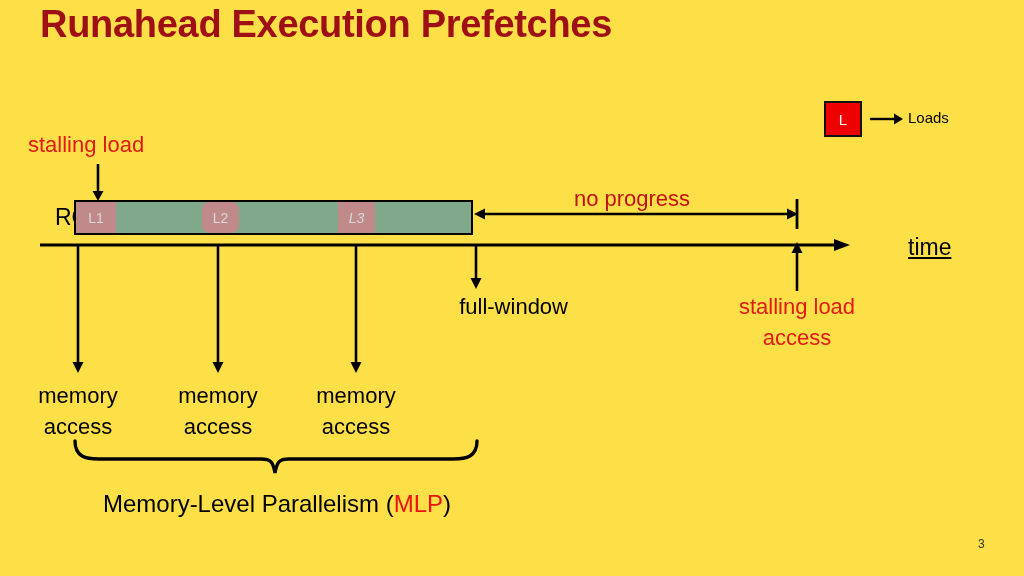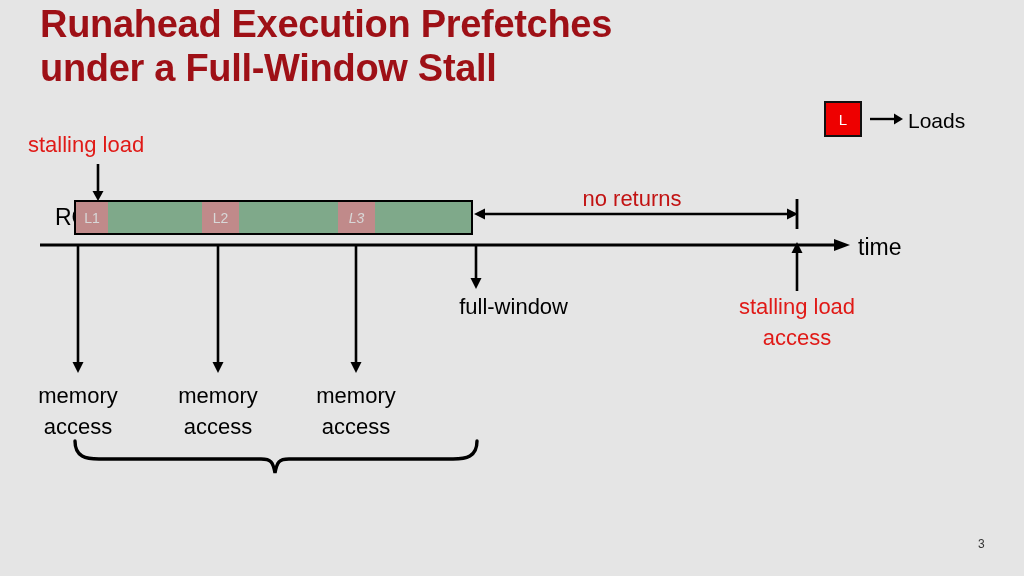--- a/index.html
+++ b/index.html
@@ -8,21 +8,21 @@
     background: #ffffff;
   }
   body {
     font-family: "Liberation Sans", sans-serif;
     -webkit-font-smoothing: antialiased;
   }
   #slide {
     position: relative;
     width: 1024px;
     height: 576px;
-    background: #e5e5e5;
+    background: #fde047;
     overflow: hidden;
   }
   .abs { position: absolute; }
 
   
   #title {
     left: 40px;
     top: 2px;
     width: 760px;
     color: #9e1016;
@@ -50,21 +50,21 @@
     display: flex;
     align-items: center;
     justify-content: center;
     line-height: 1;
   }
   #legend-arrow { position: absolute; left: 46px; top: 8px; }
   #legend-text {
     position: absolute;
     left: 84px; top: 8px;
     color: #000000;
-    font-size: 21px;
+    font-size: 15px;
     white-space: nowrap;
   }
 
   
   #rob-label {
     left: 11px; top: 204px;
     color: #000000;
     font-size: 23px;
     margin-left: 44px;
   }
@@ -98,22 +98,23 @@
     white-space: nowrap;
   }
   #no-progress {
     left: 534px; top: 186px;
     width: 196px;
     text-align: center;
     font-size: 22px;
     white-space: nowrap;
   }
   #time-label {
-    left: 858px; top: 234px;
+    left: 908px; top: 234px;
     font-size: 23px;
+    text-decoration: underline;
   }
   #full-window-stall {
     left: 386px; top: 291px;
     width: 182px;
     text-align: right;
     font-size: 22px;
     line-height: 1.42;
   }
   #stalling-load-returns {
     left: 706px; top: 291px;
@@ -154,51 +155,50 @@
     pointer-events: none;
   }
 </style>
 </head>
 <body>
 
 <div id="slide">
 
   <div id="title" class="abs">
     <div>Runahead Execution Prefetches</div>
-    <div>under a Full-Window Stall</div>
   </div>
 
   <div id="legend" class="abs">
     <div id="legend-swatch">
       <span id="legend-swatch-label">L</span>
     </div>
     <svg id="legend-arrow" width="34" height="20" viewBox="0 0 34 20">
       <line x1="0" y1="10" x2="24" y2="10" stroke="#000" stroke-width="2.4"></line>
       <polygon points="24,4.5 33,10 24,15.5" fill="#000"></polygon>
     </svg>
     <span id="legend-text">Loads</span>
   </div>
 
   <div id="rob-label" class="abs">ROB</div>
 
   <div id="rob-bar" class="abs">
-    <div class="rob-load" style="left:0px;width:32px;">
+    <div class="rob-load" style="left:0px;width:40px;">
       <span>L1</span>
     </div>
-    <div class="rob-load" style="left:126px;width:37px;">
+    <div class="rob-load" style="left:126px;width:37px;border-radius:8px;">
       <span>L2</span>
     </div>
     <div class="rob-load" style="left:262px;width:37px;font-style:italic;">
       <span>L3</span>
     </div>
   </div>
 
   <div id="stalling-load" class="abs red-label">stalling load</div>
 
-  <div id="no-progress" class="abs dark-red-label">no returns</div>
+  <div id="no-progress" class="abs dark-red-label">no progress</div>
 
   <div id="time-label" class="abs black-label">time</div>
 
   <div id="full-window-stall" class="abs black-label">
     <div>full-window</div>
   </div>
 
   <div id="stalling-load-returns" class="abs red-label">
     <div>stalling load</div>
     <div>access</div>
@@ -210,20 +210,21 @@
   </div>
   <div class="mem-access abs" style="left:138px;">
     <div>memory</div>
     <div>access</div>
   </div>
   <div class="mem-access abs" style="left:276px;">
     <div>memory</div>
     <div>access</div>
   </div>
 
+  <div id="mlp-caption" class="abs"><span>Memory-Level Parallelism (</span><span class="hl">MLP</span><span>)</span></div>
 
   <div id="page-number" class="abs">3</div>
 
   <svg id="vector" class="abs" viewBox="0 0 1024 576">
 
     <g>
       <line x1="98" y1="164" x2="98" y2="192" stroke="#000" stroke-width="2.6"></line>
       <polygon points="92.5,191 103.5,191 98,201" fill="#000"></polygon>
     </g>
 

